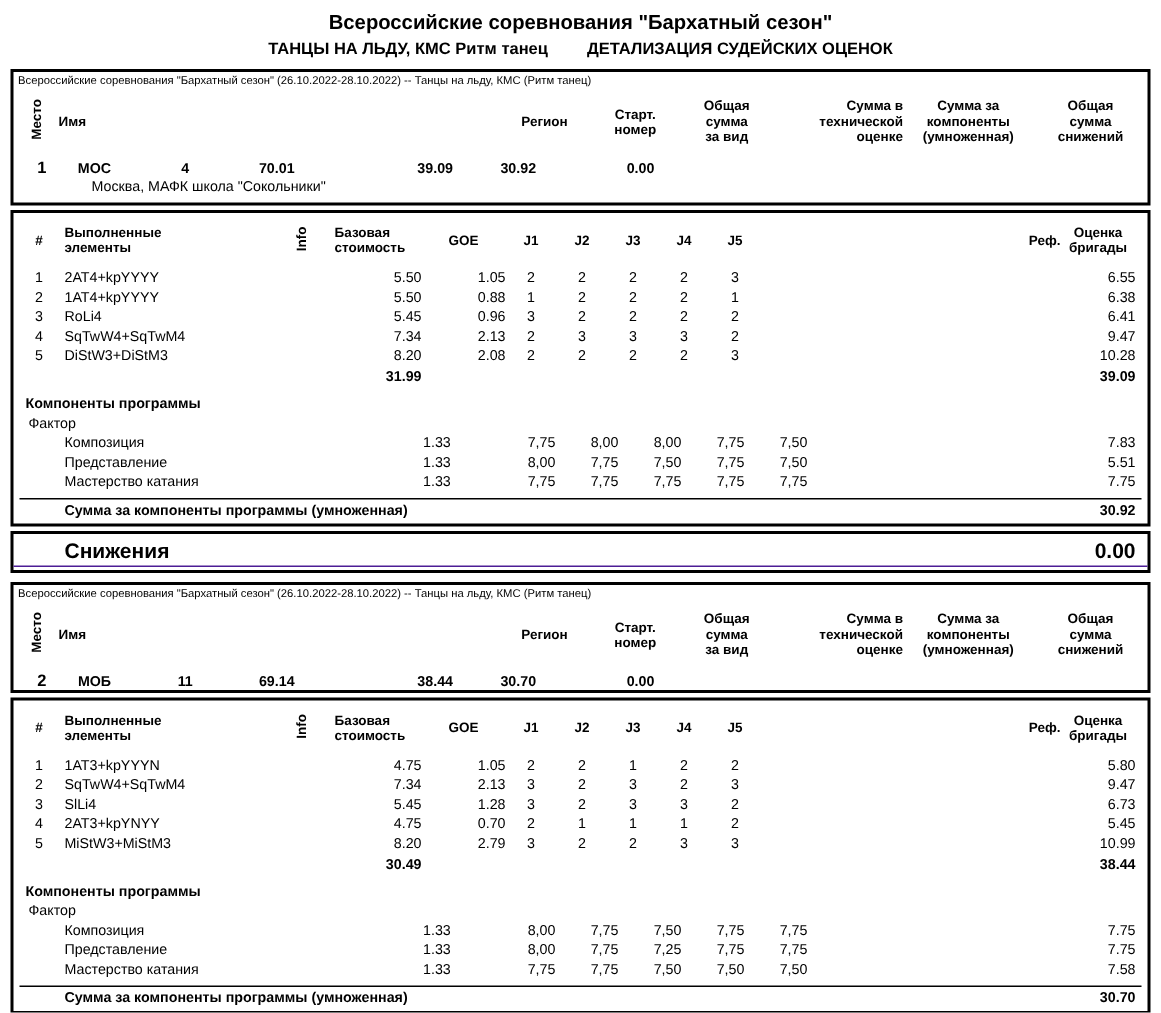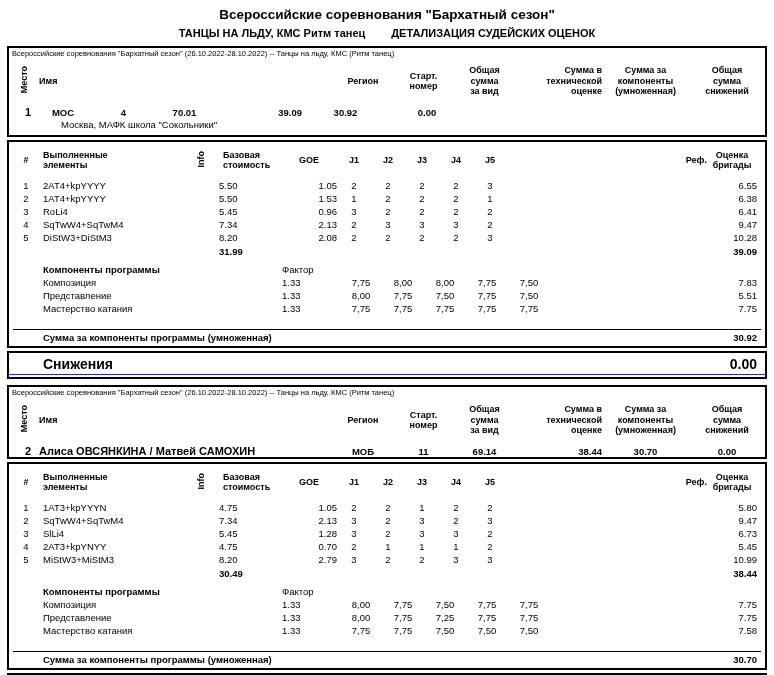--- a/index.html
+++ b/index.html
@@ -29,36 +29,36 @@
   .skater-row .cp{text-align:right;font-size:11px;}
   .skater-name{font-size:11px;}
   .club{font-size:9.5px;margin:1px 0 5px 52px;font-weight:normal;}
   
   .det-hdr{display:flex;align-items:center;min-height:30px;font-weight:bold;font-size:9px;line-height:10.5px;padding:3px 8px 0 8px;}
   .det-row{display:flex;font-size:9.5px;line-height:13px;padding:0 8px;}
   .first-el{margin-top:4px;}
   .dnum{width:18px;flex:none;text-align:center;}
   .dname{width:140px;flex:none;margin-left:8px;text-align:left;}
   .dinfo{width:36px;flex:none;text-align:center;}
-  .dbase{width:62px;flex:none;text-align:left;}
+  .dbase{width:62px;flex:none;text-align:right;}
   .dbase.hl{text-align:left;padding-left:4px;box-sizing:border-box;}
   .dgoe{width:56px;flex:none;text-align:right;}
   .dgoe.hc{text-align:center;}
   .dj{width:34px;flex:none;text-align:center;}
   .dsp{flex:1;}
   .dref{width:40px;flex:none;text-align:right;}
   .dscore{width:50px;flex:none;text-align:right;}
   .bold{font-weight:bold;}
   .totals-row{margin-top:1px;}
-  .comp-hdr{margin-top:5px;}
+  .comp-hdr{margin-top:5px;flex-direction:column;}
   .cind{width:26px;flex:none;}
   .cnme{width:237px;flex:none;text-align:left;}
   .cfac{width:60px;flex:none;text-align:left;padding-left:2px;box-sizing:border-box;}
   .cj{width:42px;flex:none;text-align:center;}
-  .sum-row{display:flex;font-weight:bold;font-size:9.5px;border-top:1px solid #000;margin:14px 4px 0 4px;padding:2px 4px 3px 30px;gap:48px;}
+  .sum-row{display:flex;font-weight:bold;font-size:9.5px;border-top:1px solid #000;margin:4px 4px 0 4px;padding:2px 4px 3px 30px;gap:48px;}
   .sum-row .lbl{flex:1;text-align:left;}
   .sum-row .val{flex:none;text-align:right;}
   .ded-row{display:flex;font-weight:bold;font-size:14px;padding:3px 8px 2px 34px;border-bottom:1px solid #4c1d95;margin-bottom:2px;align-items:baseline;}
   .ded-row .lbl{flex:1;text-align:left;}
   .ded-row .val{flex:none;text-align:right;}
 </style>
 </head>
 <body>
 
 <div class="page">
@@ -134,21 +134,21 @@
           <div class="dj">3</div>
           <div class="dsp"></div>
           <div class="dref"></div>
           <div class="dscore">6.55</div>
         </div>
       <div class="det-row">
           <div class="dnum">2</div>
           <div class="dname">1AT4+kpYYYY</div>
           <div class="dinfo"></div>
           <div class="dbase">5.50</div>
-          <div class="dgoe">1.53</div>
+          <div class="dgoe">0.88</div>
           <div class="dj">1</div>
           <div class="dj">2</div>
           <div class="dj">2</div>
           <div class="dj">2</div>
           <div class="dj">1</div>
           <div class="dsp"></div>
           <div class="dref"></div>
           <div class="dscore">6.38</div>
         </div>
       <div class="det-row">
@@ -280,21 +280,20 @@
 оценке</div>
         <div class="cco pl">Сумма за
 компоненты
 (умноженная)</div>
         <div class="cdd pl">Общая
 сумма
 снижений</div>
       </div>
       <div class="skater-row">
         <div class="cp">2</div>
-        <div class="cnm skater-name">Алиса ОВСЯНКИНА / Матвей САМОХИН</div>
         <div class="crg">МОБ</div>
         <div class="cst">11</div>
         <div class="cto">69.14</div>
         <div class="cte">38.44</div>
         <div class="cco">30.70</div>
         <div class="cdd">0.00</div>
       </div>
     </div>
 
     <div class="box details-box">

